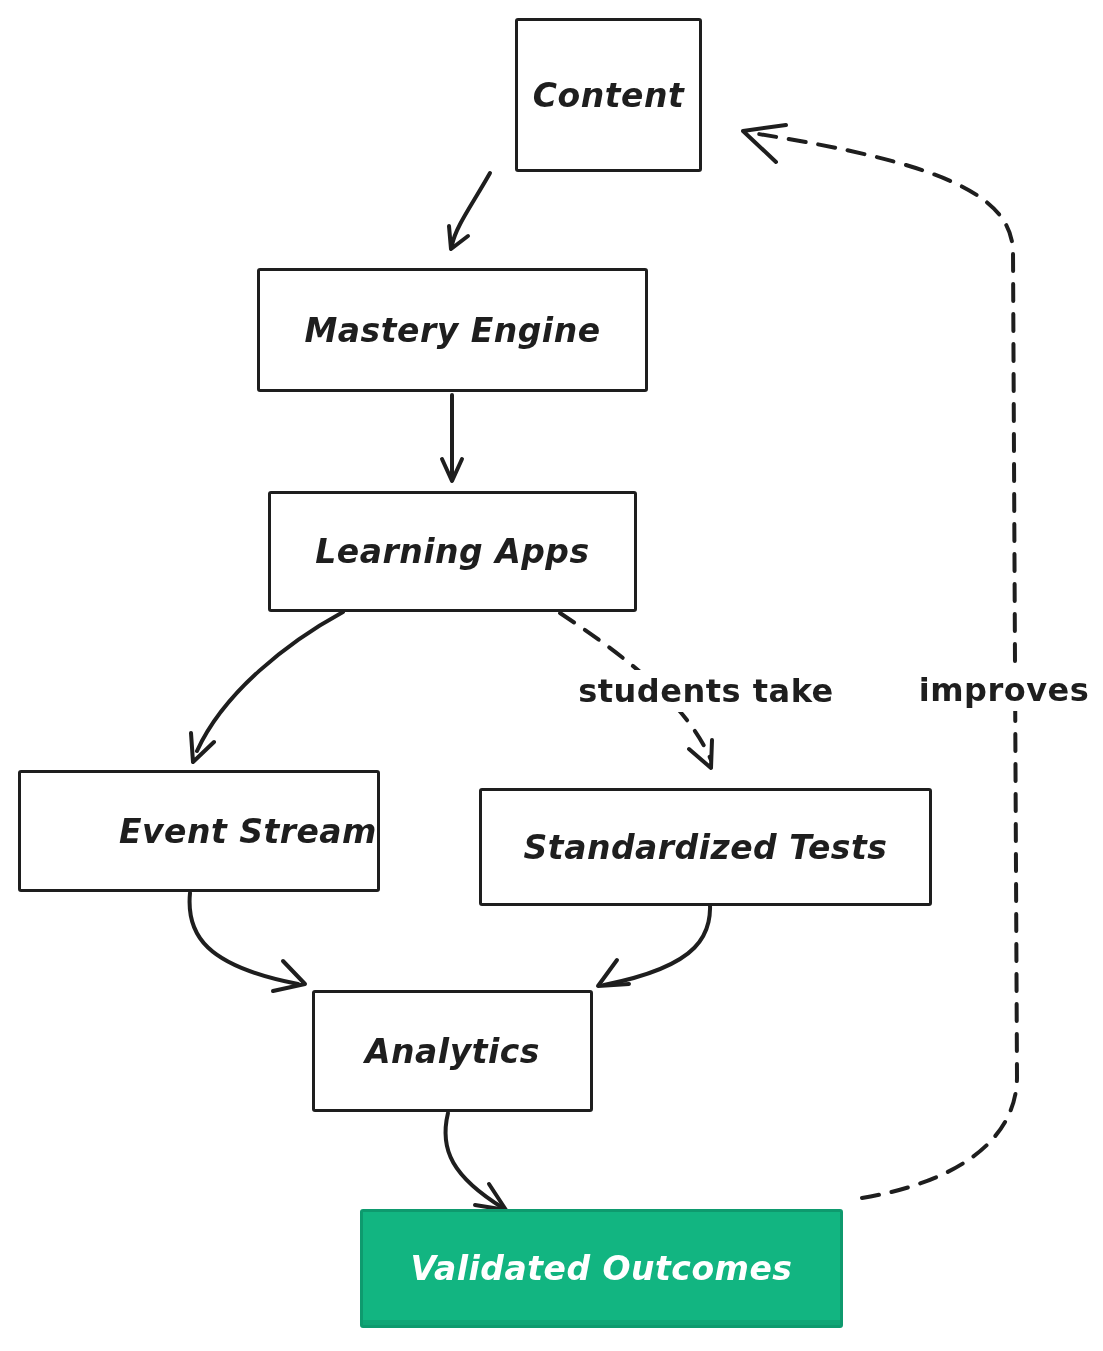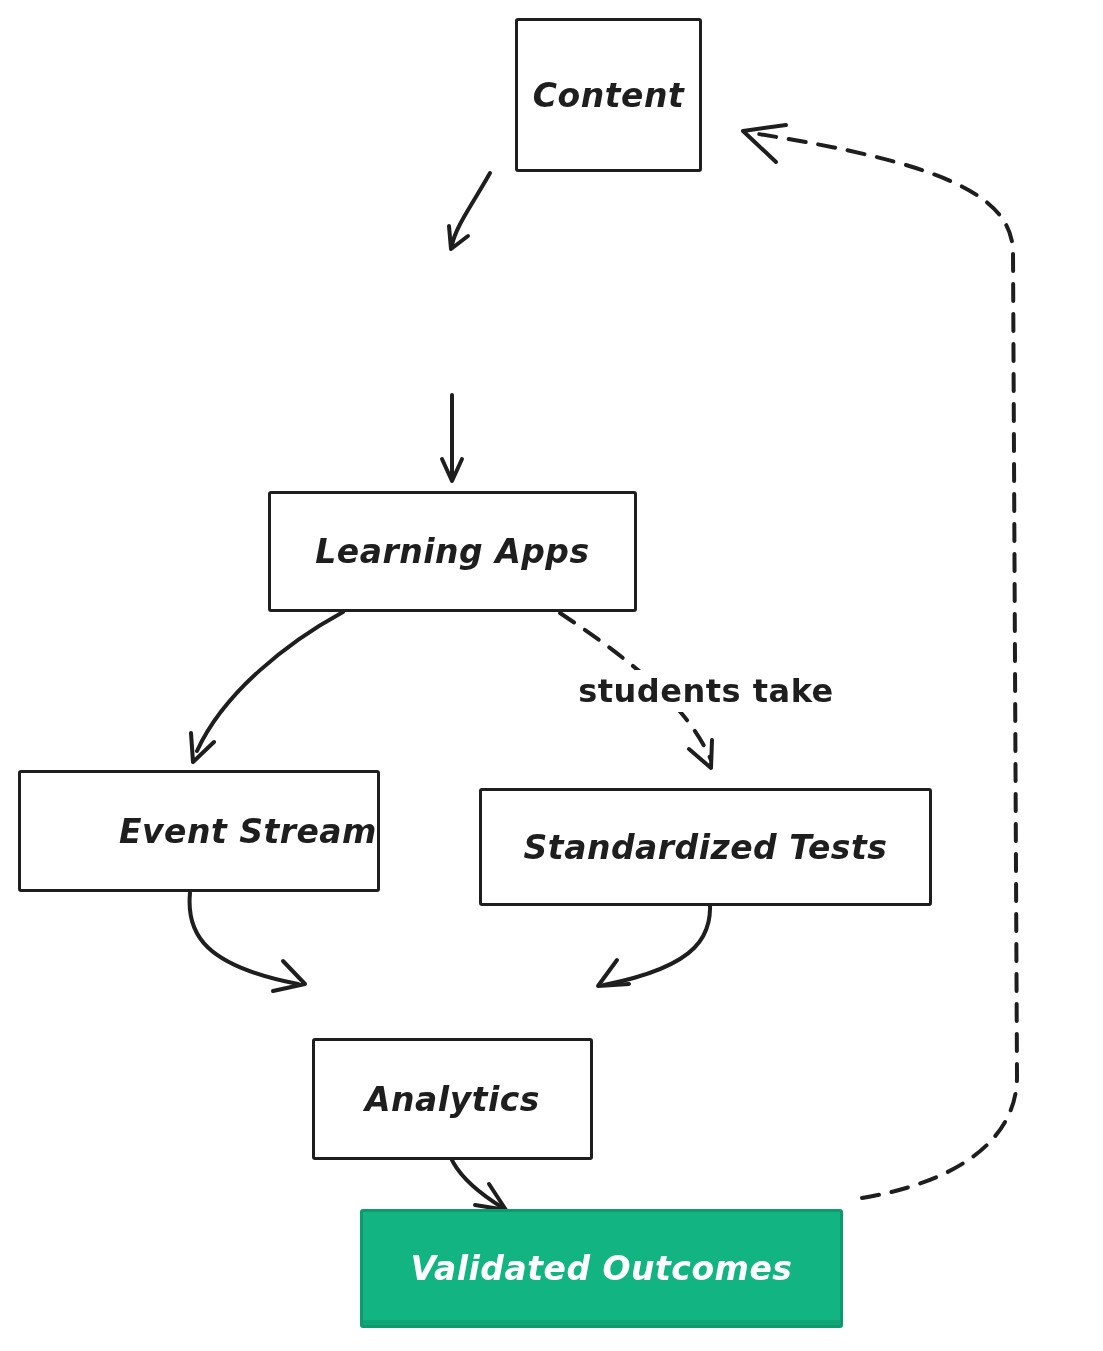--- a/index.html
+++ b/index.html
@@ -73,21 +73,21 @@
     letter-spacing: 0.5px;
     white-space: nowrap;
     z-index: 3;
   }
   
   .node-content   { left: 515px; top: 18px;   width: 187px; height: 154px; }
   .node-mastery   { left: 257px; top: 268px;  width: 391px; height: 124px; }
   .node-learning  { left: 268px; top: 491px;  width: 369px; height: 121px; }
   .node-event     { left: 18px;  top: 770px;  width: 362px; height: 122px; justify-content: flex-end; }
   .node-tests     { left: 479px; top: 788px;  width: 453px; height: 118px; }
-  .node-analytics { left: 312px; top: 990px;  width: 281px; height: 122px; margin-top: 48px; }
+  .node-analytics { left: 312px; top: 990px;  width: 281px; height: 122px; }
   .node-outcomes  { left: 360px; top: 1209px; width: 483px; height: 119px; }
   .label-students { left: 706px;  top: 691px; text-align: right; }
   .label-improves { left: 1004px; top: 690px; }
 </style>
 </head>
 <body>
 
 <div class="canvas">
 
   <svg class="edges-svg" viewBox="0 0 1103 1351" xmlns="http://www.w3.org/2000/svg">
@@ -114,20 +114,23 @@
     <polyline class="arrowhead" points="489,1184 506,1210 475,1205"></polyline>
 
     <path class="edge dashed" d="M 862 1198 C 952 1183, 1016 1143, 1017 1078 L 1013 250 C 1010 196, 945 163, 752 133"></path>
     <polyline class="arrowhead" points="786,125 743,131 776,162"></polyline>
   </svg>
 
   <div class="node node-content">
     <span>Content</span>
   </div>
 
+  <div class="node node-mastery">
+    <span>Mastery Engine</span>
+  </div>
 
   <div class="node node-learning">
     <span>Learning Apps</span>
   </div>
 
   <div class="node node-event">
     <span>Event Stream</span>
   </div>
 
   <div class="node node-tests">
@@ -137,14 +140,15 @@
   <div class="node node-analytics">
     <span>Analytics</span>
   </div>
 
   <div class="node accent node-outcomes">
     <span>Validated Outcomes</span>
   </div>
 
   <div class="edge-label label-students">students take</div>
 
+  <div class="edge-label label-improves">improves</div>
 
 </div>
 
 </body></html>

